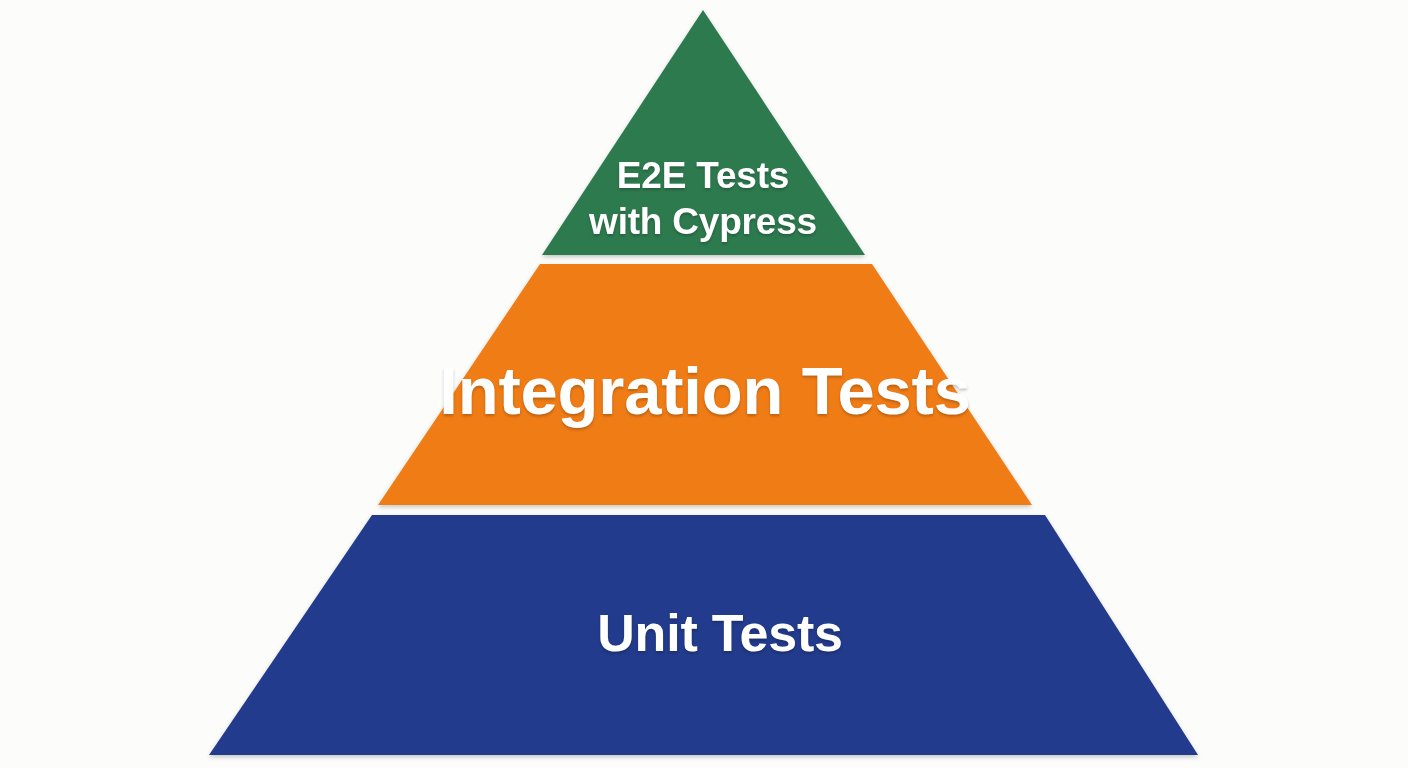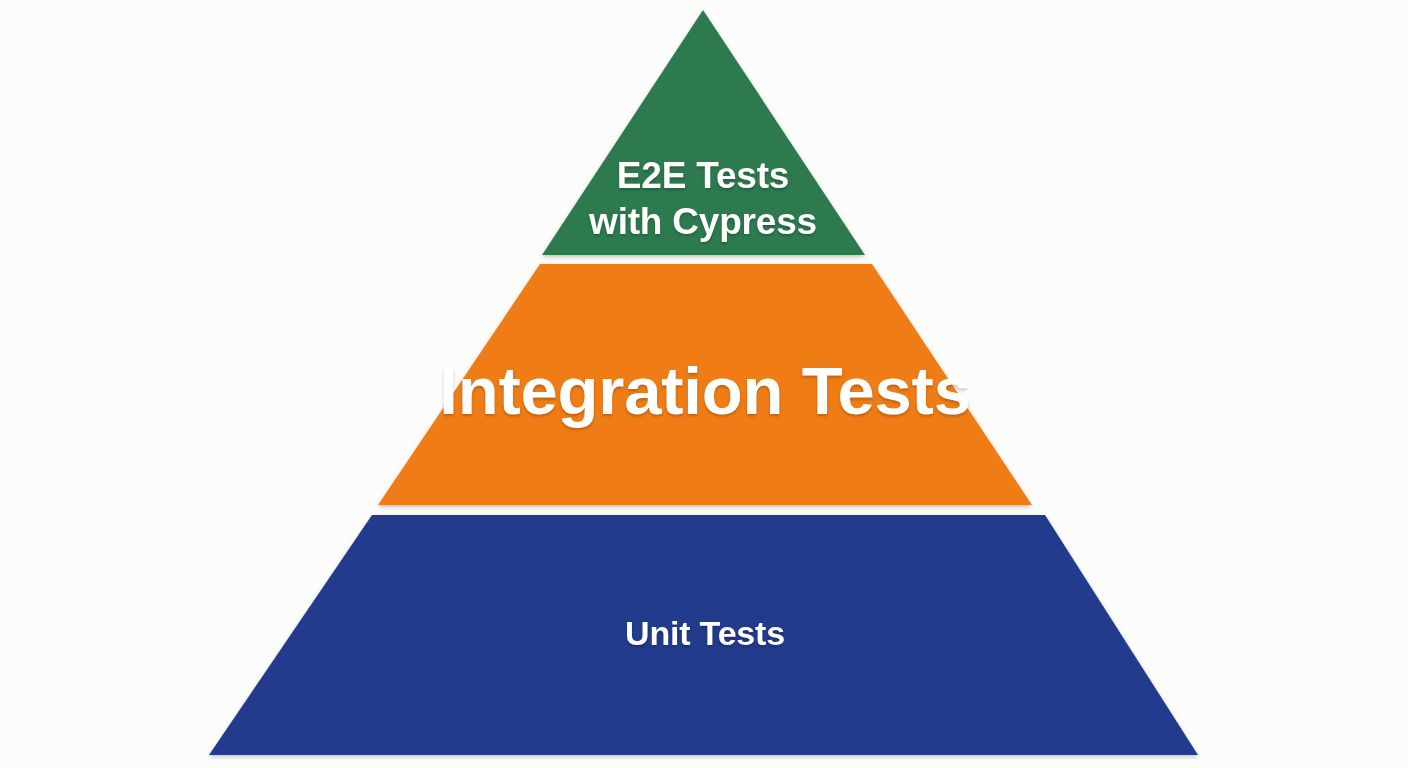--- a/index.html
+++ b/index.html
@@ -55,24 +55,24 @@
 
   #label-integration {
     left: 405px;
     top: 361px;
     width: 600px;
     font-size: 67px;
     line-height: 60px;
   }
 
   #label-unit {
-    left: 405px;
+    left: 420px;
     top: 602px;
     width: 600px;
-    font-size: 34px;
+    font-size: 52px;
     line-height: 62px;
   }
 </style>
 </head>
 <body style="background: rgb(252, 252, 250);">
 
 <div id="stage" style="background: #4c1d95;">
 
   <svg id="pyramid-svg" viewBox="0 0 1408 768" xmlns="http://www.w3.org/2000/svg">
     <defs>

